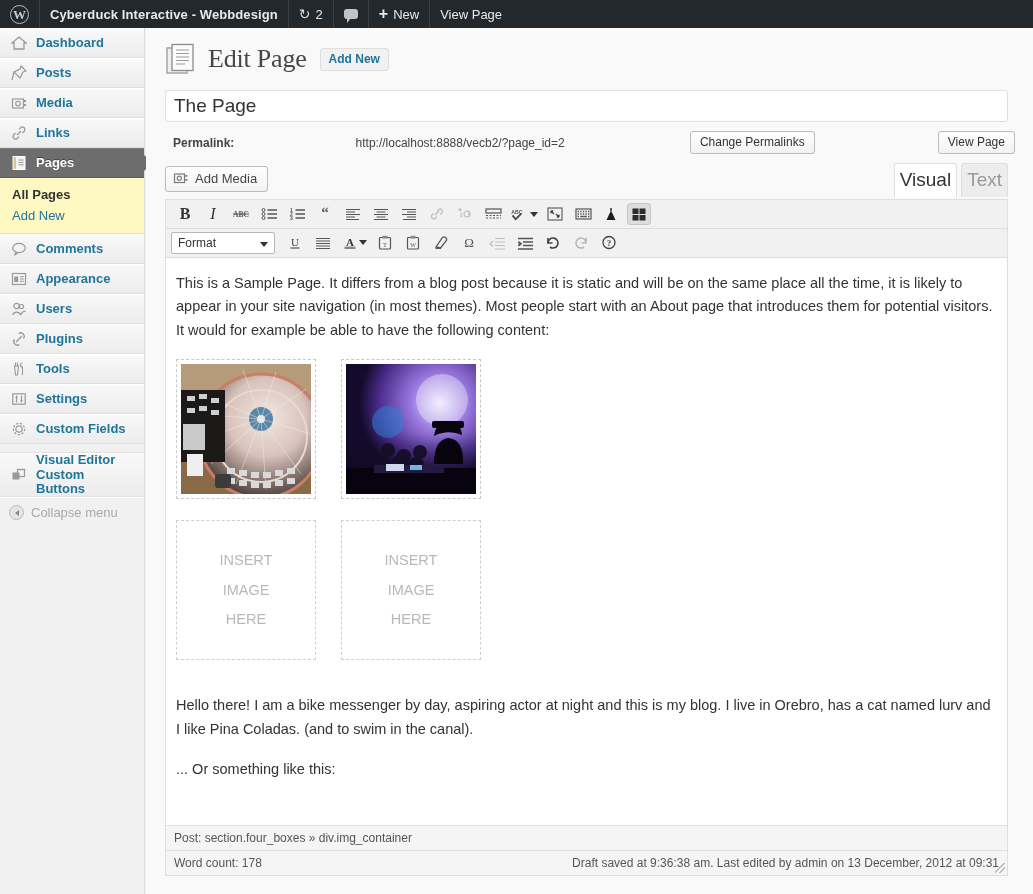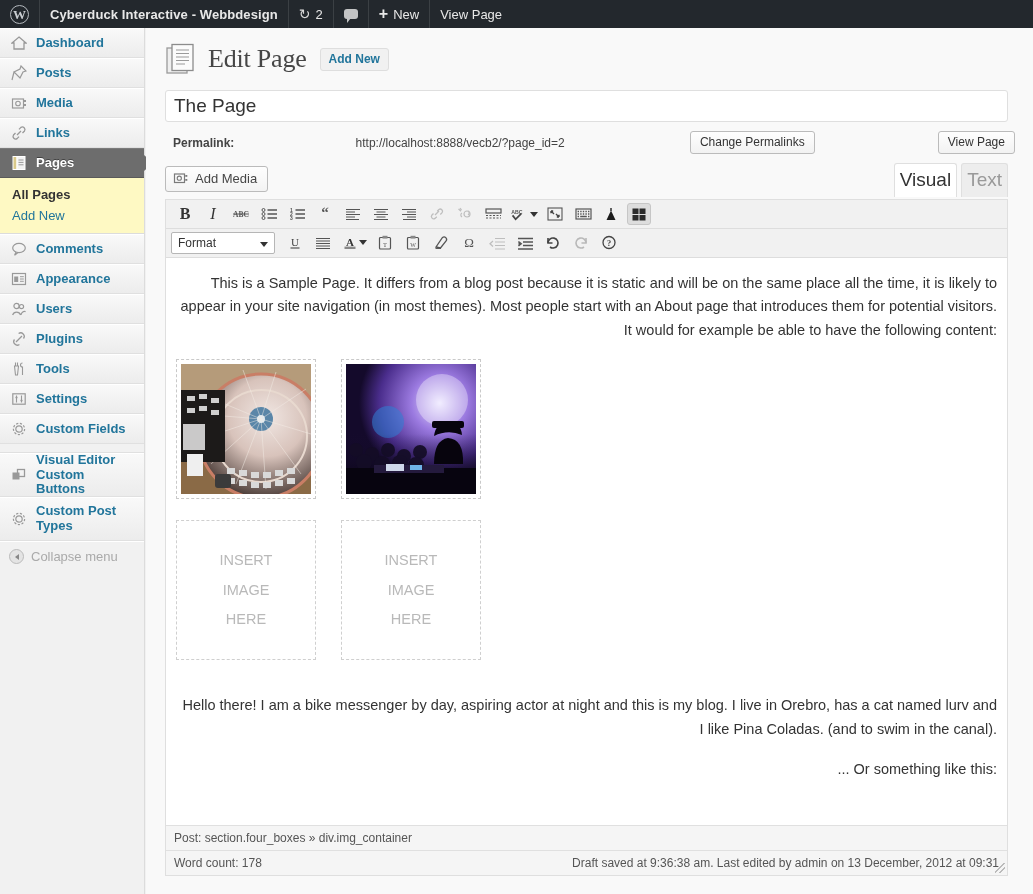--- a/index.html
+++ b/index.html
@@ -264,21 +264,21 @@
   #ed-content {
     padding: 14px 10px 8px 10px;
     font-family: "Liberation Sans", sans-serif;
     font-size: 14.5px;
     color: #333;
     line-height: 1.62;
     height: 567px;
     overflow: hidden;
     background: #fff;
   }
-  #ed-content p { margin: 0 0 17px 0; text-align: right; }
+  #ed-content p { margin: 0 0 17px 0; }
   .img-row { display: flex; gap: 25px; margin: 0 0 5px 0; }
   .img-container {
     border: 1px dashed #c9c9c9;
     padding: 4px;
     width: 140px; height: 140px;
     display: flex; align-items: center; justify-content: center;
   }
   .placeholder-box {
     border: 1px dashed #cfcfcf;
     width: 140px; height: 140px;
@@ -473,29 +473,20 @@
   <div class="menu-item tall">
     <span class="mi-icon">
       <svg width="16" height="16" viewBox="0 0 16 16">
           <rect x="1.5" y="5.5" width="7" height="7" fill="#8a8a8a"></rect>
           <rect x="6.5" y="2.5" width="7" height="7" fill="none" stroke="#8a8a8a" stroke-width="1.3"></rect>
         </svg>
     </span>
     <span class="mi-label">Visual Editor Custom Buttons</span>
   </div>
 
-  <div class="menu-item tall">
-    <span class="mi-icon">
-      <svg width="16" height="16" viewBox="0 0 16 16">
-          <circle cx="8" cy="8" r="3.2" fill="none" stroke="#8a8a8a" stroke-width="1.2"></circle>
-          <circle cx="8" cy="8" r="5.6" fill="none" stroke="#8a8a8a" stroke-width="1.2" stroke-dasharray="2.2 1.6"></circle>
-        </svg>
-    </span>
-    <span class="mi-label">Custom Post Types</span>
-  </div>
 
   <div class="collapse-menu">
     <span class="collapse-circle">
         <i></i>
       </span>
     <span>Collapse menu</span>
   </div>
 </div>
 
 <div id="main">

